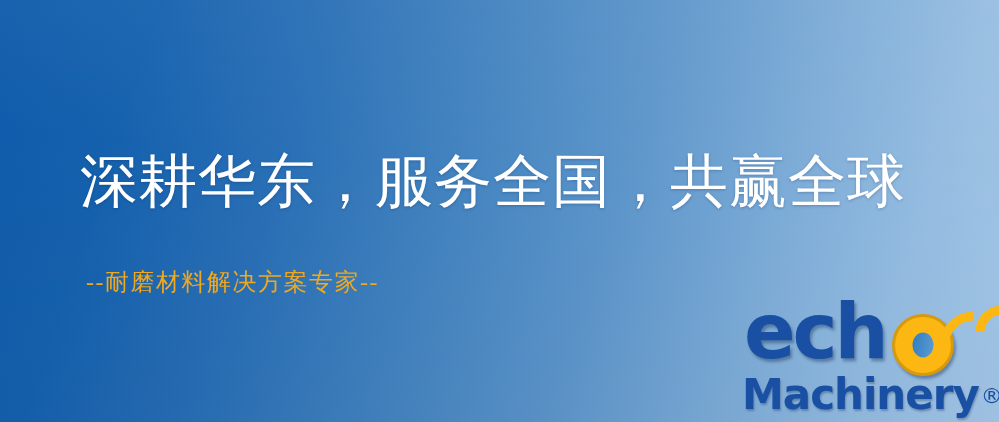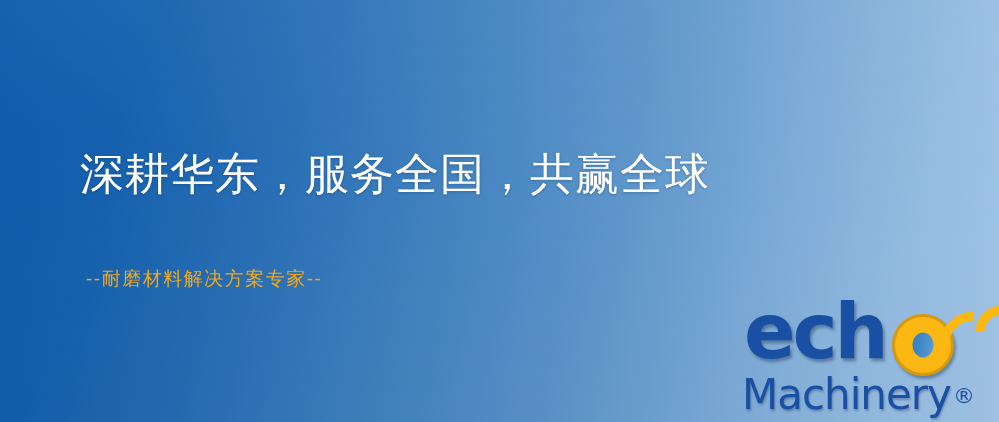--- a/index.html
+++ b/index.html
@@ -31,35 +31,35 @@
     pointer-events: none;
     background: linear-gradient(186deg, rgba(255,255,255,0.07) 0%, rgba(255,255,255,0.0) 45%, rgba(0,30,70,0.05) 100%);
   }
 
   .headline {
     position: absolute;
     left: 80px;
     top: 152px;
     color: #ffffff;
     font-family: "Liberation Serif", "DejaVu Serif", serif;
-    font-size: 44px;
+    font-size: 58px;
     line-height: 1.05;
     letter-spacing: 1px;
     white-space: nowrap;
     text-shadow: 0 1px 3px rgba(0,40,90,0.28);
     z-index: 3;
   }
 
   .subline {
     position: absolute;
     left: 86px;
     top: 266px;
     color: #f0a81e;
-    font-family: Liberation Sans, sans-serif;
-    font-size: 19px;
+    font-family: Liberation Serif, serif;
+    font-size: 24px;
     letter-spacing: 1.5px;
     white-space: nowrap;
     z-index: 3;
   }
 
   
   .logo {
     position: absolute;
     left: 742px;
     top: 296px;
@@ -118,21 +118,21 @@
   }
   .logo-bottom {
     position: absolute;
     left: 0;
     top: 74px;
     white-space: nowrap;
   }
   .logo-machinery {
     font-family: "DejaVu Sans", "Liberation Sans", sans-serif;
     font-size: 42px;
-    font-weight: normal;
+    font-weight: bold;
     color: #1a50a4;
     letter-spacing: -1px;
     text-shadow: 1px 2px 2px rgba(0,25,60,0.28);
   }
   .logo-reg {
     font-family: "DejaVu Sans", "Liberation Sans", sans-serif;
     font-size: 22px;
     font-weight: normal;
     color: #1a50a4;
     vertical-align: 6px;

